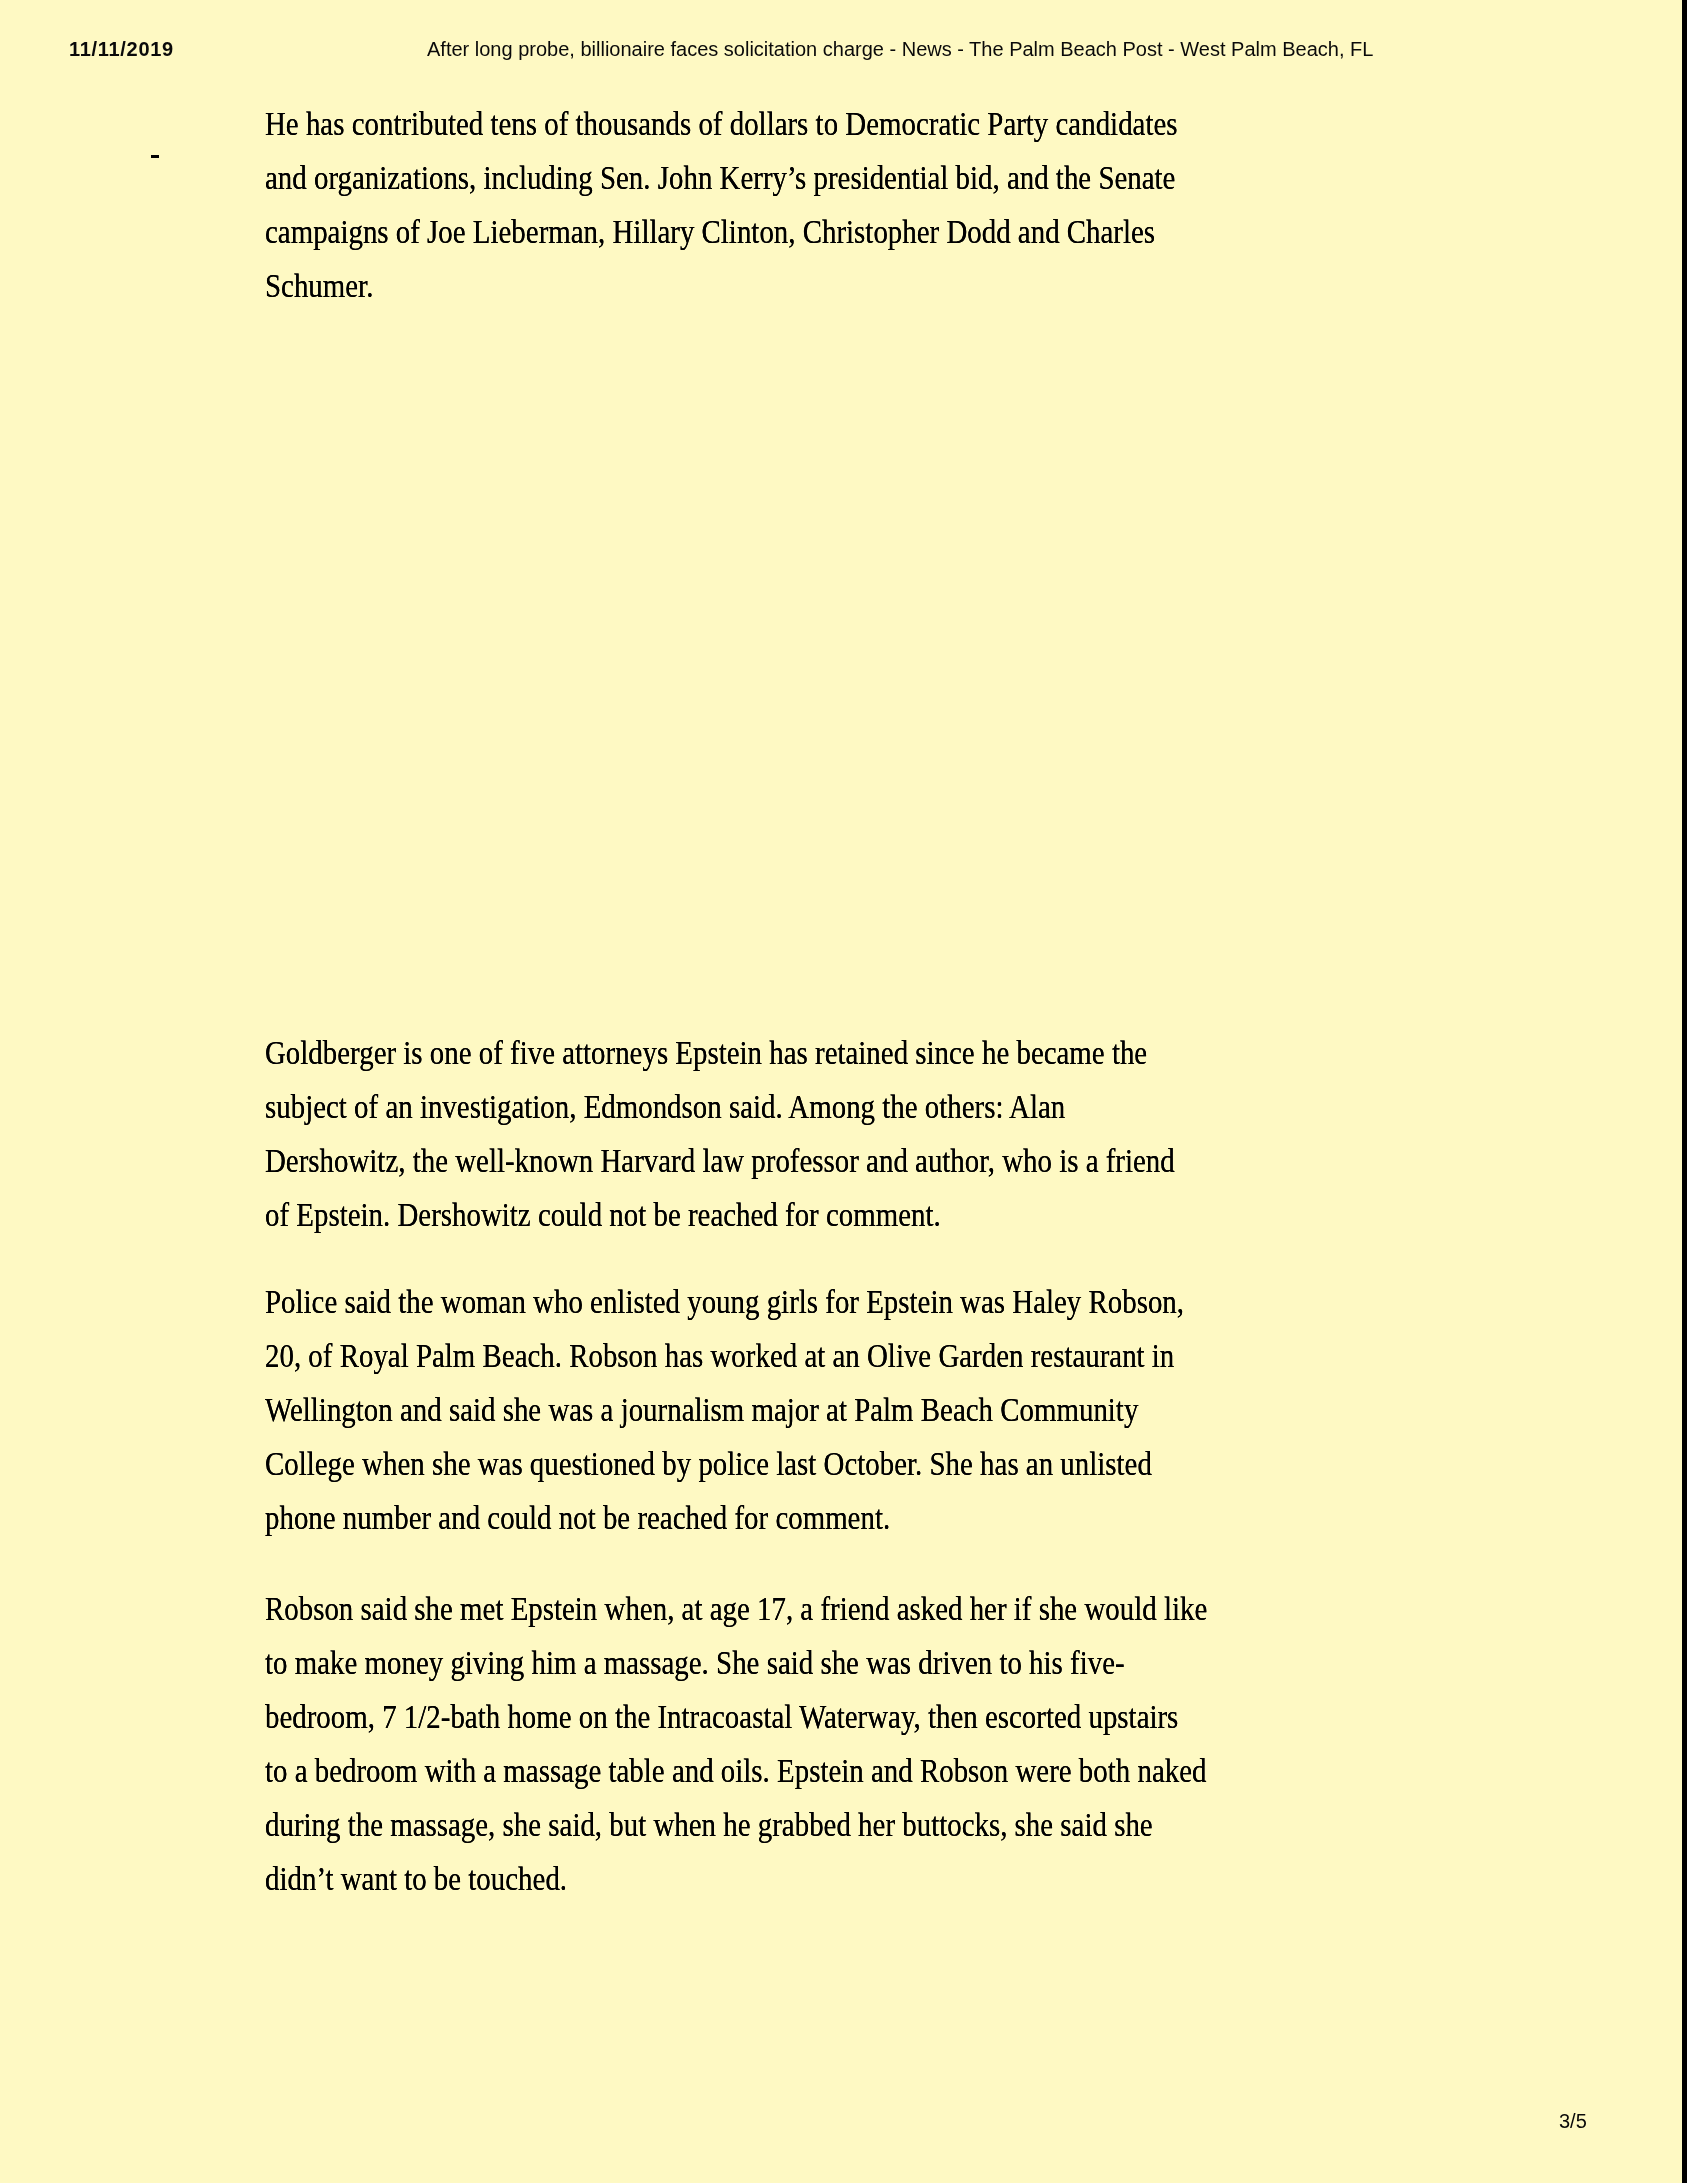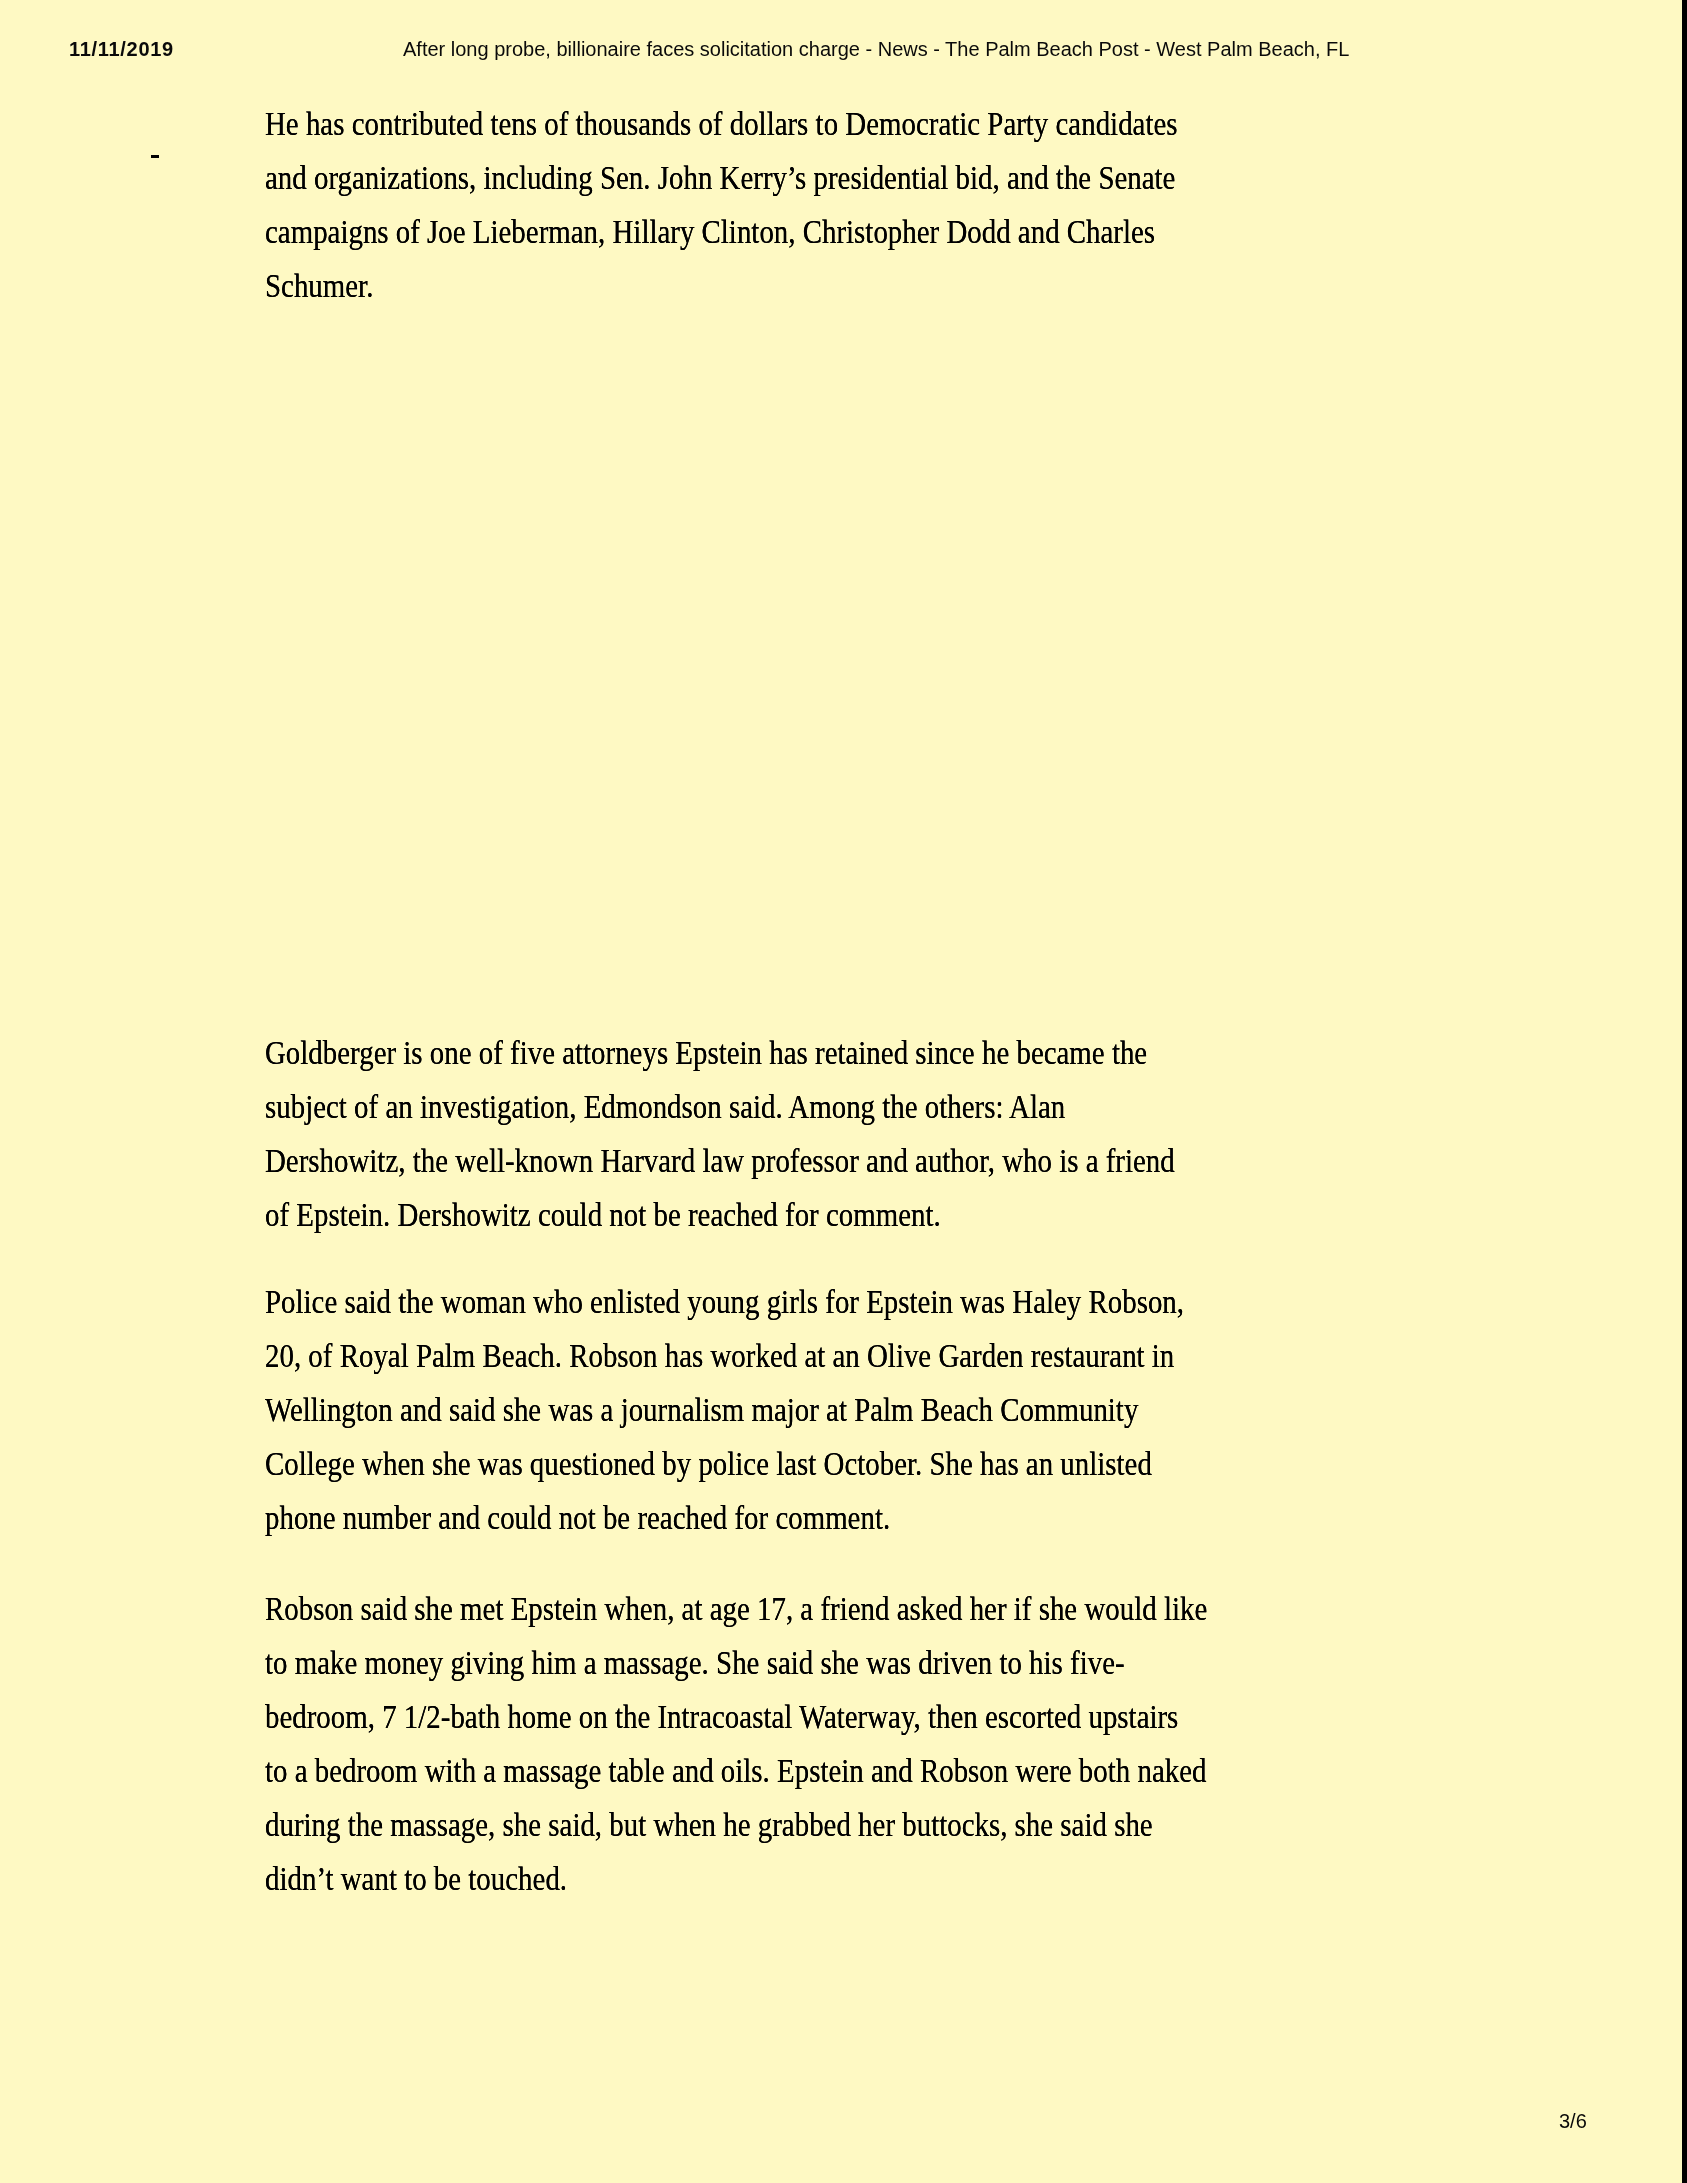--- a/index.html
+++ b/index.html
@@ -17,21 +17,21 @@
     position: absolute;
     left: 69px;
     top: 38px;
     font: 700 20px "Liberation Sans", sans-serif;
     letter-spacing: 0.7px;
     white-space: nowrap;
     color: #0a0a0a;
   }
   .header-title {
     position: absolute;
-    left: 403px;
+    left: 427px;
     top: 38px;
     font: 400 20px "Liberation Sans", sans-serif;
     white-space: nowrap;
     color: #0a0a0a;
   }
 
   
   .para {
     position: absolute;
     left: 265px;
@@ -122,18 +122,18 @@
   <div class="para para-4">
     <div class="line">Robson said she met Epstein when, at age 17, a friend asked her if she would like</div>
     <div class="line">to make money giving him a massage. She said she was driven to his five-</div>
     <div class="line">bedroom, 7 1/2-bath home on the Intracoastal Waterway, then escorted upstairs</div>
     <div class="line">to a bedroom with a massage table and oils. Epstein and Robson were both naked</div>
     <div class="line">during the massage, she said, but when he grabbed her buttocks, she said she</div>
     <div class="line">didn’t want to be touched.</div>
   </div>
 
 
-  <div class="footer-page">3/6</div>
+  <div class="footer-page">3/5</div>
 
   <div class="edge-bar"></div>
 
 </div>
 
 
 </body></html>

